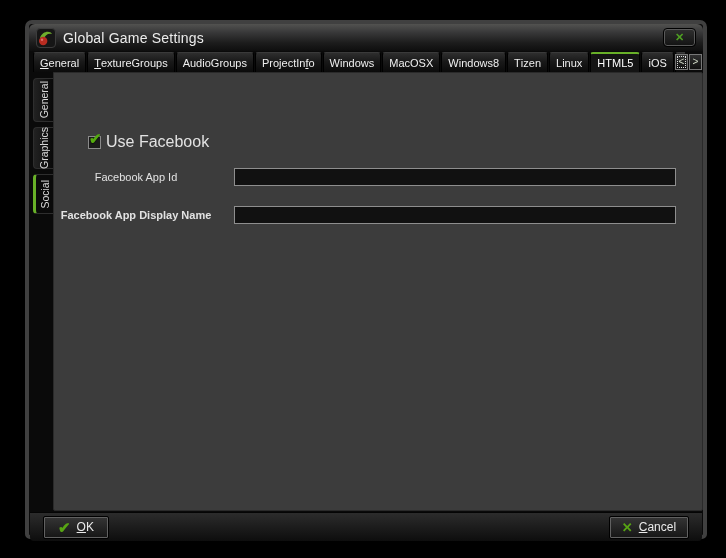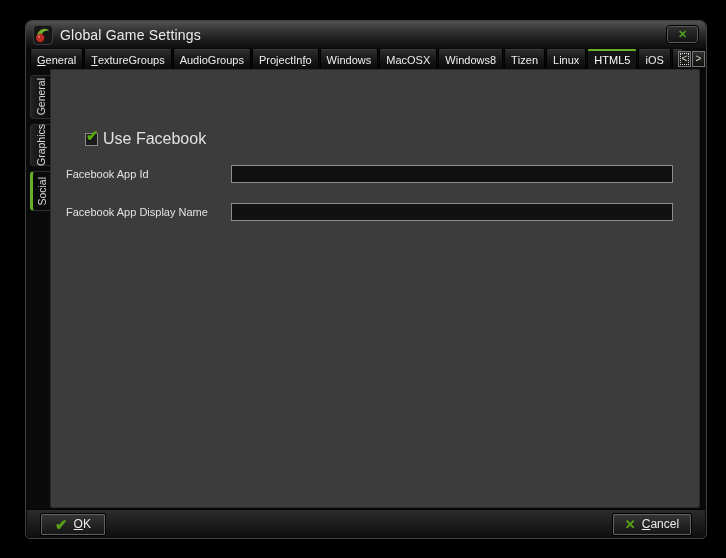--- a/index.html
+++ b/index.html
@@ -1,20 +1,20 @@
 <!DOCTYPE html>
 <html><head>
 <meta charset="utf-8">
 <style>
   * { margin:0; padding:0; box-sizing:border-box; }
   html,body { width:726px; height:558px; background:#000; overflow:hidden;
               font-family:"Liberation Sans", sans-serif; }
 
   .window { position:absolute; left:25px; top:20px; width:682px; height:519px;
-            background:#0a0a0a; border:1px solid #404040;
+            background:#0a0a0a; border:4px solid #404040;
             border-radius:7px 7px 5px 5px;
             box-shadow:0 0 0 1px #000; }
 
   
   .titlebar { position:absolute; left:0; top:0; right:0; height:27px;
               background:linear-gradient(180deg,#525250 0%,#39393a 30%,#1c1c1c 70%,#0e0e0e 100%);
               border-radius:6px 6px 0 0; display:flex; align-items:center; padding-left:7px; }
   .app-icon { width:20px; height:20px; border-radius:4px; background:#161616;
               border:1px solid #3c3c3c; margin-right:7px; position:relative; flex:0 0 auto; }
   .title-text { color:#ececec; font-size:14px; letter-spacing:.2px; }
@@ -54,27 +54,27 @@
   
   .panel { position:absolute; left:24px; top:48px; width:650px; height:439px;
            background:#3c3c3c; border:1px solid #2a2a2a; border-radius:0 2px 2px 2px; }
   .check-row { position:absolute; left:34px; top:60px; display:flex; align-items:center; cursor:pointer; }
   .checkbox { position:relative; width:13px; height:13px; background:#1b1b1b;
               border:1px solid #8a8a8a; margin-right:5px; }
   .checkbox .tick { position:absolute; left:0; top:-7px; color:#55ab10; font-size:15px;
                     font-weight:bold; text-shadow:0 1px 1px #0008; }
   .check-label { color:#e2e2e2; font-size:16px; }
 
-  .field-label { position:absolute; left:15px; width:164px; text-align:left;
+  .field-label { position:absolute; left:0; width:164px; text-align:center;
                  color:#e2e2e2; font-size:11px; line-height:18px; }
   .field-input { position:absolute; left:180px; width:442px; height:18px;
                  background:#111; border:1px solid #8e8e8e; color:#ddd;
                  font-size:11px; padding:0 3px; font-family:"Liberation Sans",sans-serif; }
   .row1-label { top:95px; } .row1-input { top:95px; }
-  .row2-label { top:133px; } .row2-input { top:133px; }
+  .row2-label { top:133px;font-weight:bold; } .row2-input { top:133px; }
 
   
   .footer { position:absolute; left:1px; right:1px; top:488px; height:29px;
             background:linear-gradient(180deg,#2c2c2c,#0d0d0d);
             border-top:1px solid #050505; border-radius:0 0 4px 4px;
             display:flex; align-items:center; justify-content:space-between; padding:0 13px; }
   .dlg-btn { height:23px; display:flex; align-items:center; justify-content:center; gap:6px;
              background:linear-gradient(180deg,#353535,#151515);
              border:1px solid #000; box-shadow:inset 0 0 0 1px #616161; border-radius:2px;
              color:#eaeaea; font-size:12px; cursor:pointer; }

